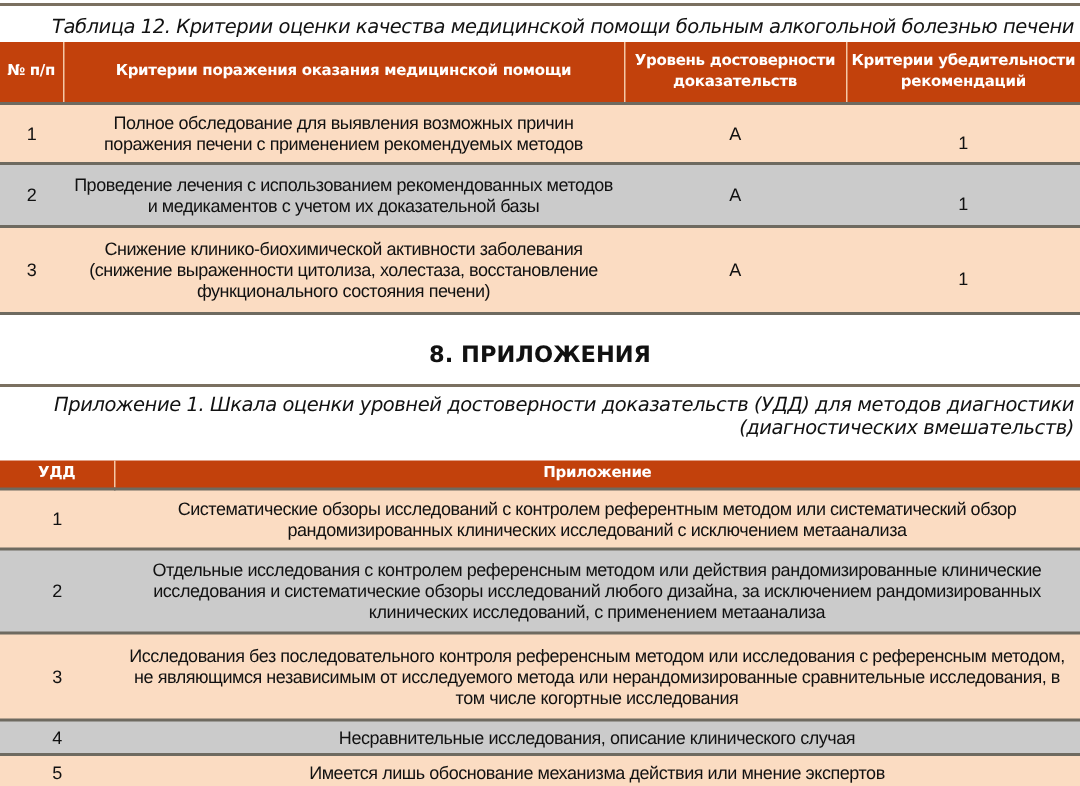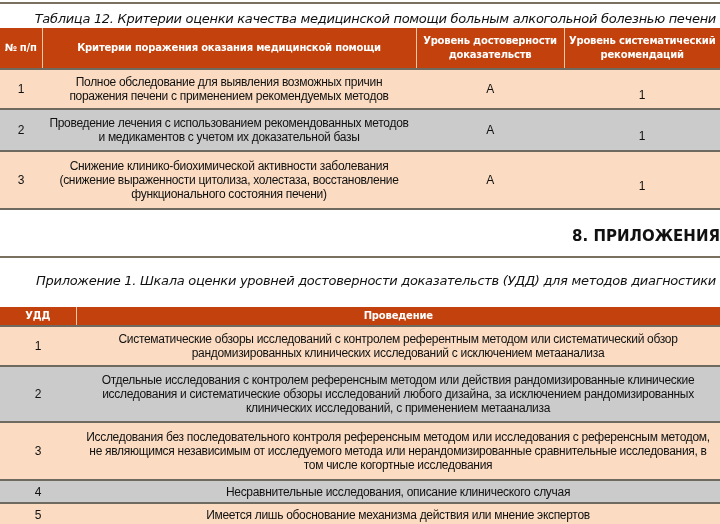--- a/index.html
+++ b/index.html
@@ -15,21 +15,21 @@
   th:first-child { border-left:none; }
   td { font-size:12px; line-height:14px; text-align:center; padding:2px 4px; color:#111;
        font-family:"Liberation Sans", sans-serif; letter-spacing:-0.3px; }
   tr.odd td { background:#fbdcc2; }
   tr.even td { background:#cbcbcb; }
   tbody tr { border-bottom:2px solid #6e6a60; }
   tbody tr:first-child { border-top:2px solid #6e6a60; }
   .t1 { top:28px; }
   .t1 td.c3 { vertical-align:middle; }
   .t1 td.c4 { vertical-align:middle; padding-top:14px; }
-  .section-title { position:absolute; left:0; width:720px; top:227px; text-align:right;
+  .section-title { position:absolute; left:0; width:720px; top:227px; text-align:center;
                    font-family:"DejaVu Sans", sans-serif; font-weight:bold; font-size:15px; color:#111; }
   .t2 { top:280px;margin-top:27px; }
 </style>
 </head>
 <body>
 
 <div class="rule" style="top:2px;"></div>
 
 <div class="caption" style="top:11px;">
   <span>Таблица 12.</span><span> Критерии оценки качества медицинской помощи больным алкогольной болезнью печени</span>
@@ -40,21 +40,21 @@
     <col style="width:42px">
       <col style="width:374px">
       <col style="width:148px">
       <col style="width:156px">
   </colgroup>
   <thead>
     <tr>
       <th style="height:36px">№ п/п</th>
       <th>Критерии поражения оказания медицинской помощи</th>
       <th>Уровень достоверности доказательств</th>
-      <th>Уровень систематический рекомендаций</th>
+      <th>Критерии убедительности рекомендаций</th>
     </tr>
   </thead>
   <tbody>
     <tr class="odd" style="height:40px">
       <td>1</td>
       <td>Полное обследование для выявления возможных причин поражения печени с применением рекомендуемых методов</td>
       <td class="c3">A</td>
       <td class="c4">1</td>
     </tr>
     <tr class="even" style="height:42px">
@@ -69,33 +69,34 @@
       <td class="c3">A</td>
       <td class="c4">1</td>
     </tr>
   </tbody>
 </table>
 
 <div class="section-title">8. ПРИЛОЖЕНИЯ</div>
 
 <div class="rule" style="top:256px;"></div>
 
-<div class="caption" style="top:273px;">
+<div class="caption" style="top:263px;">
   <span>Приложение 1.</span><span> Шкала оценки уровней достоверности доказательств (УДД) для методов диагностики</span><br>
+  <span>(диагностических вмешательств)</span>
 </div>
 
 <table class="t2">
   <colgroup>
     <col style="width:76px">
       <col style="width:644px">
   </colgroup>
   <thead>
     <tr>
       <th style="height:14px">УДД</th>
-      <th>Проведение</th>
+      <th>Приложение</th>
     </tr>
   </thead>
   <tbody>
     <tr class="odd" style="height:40px">
       <td>1</td>
       <td>Систематические обзоры исследований с контролем референтным методом или систематический обзор рандомизированных клинических исследований с исключением метаанализа</td>
     </tr>
     <tr class="even" style="height:56px">
       <td>2</td>
       <td>Отдельные исследования с контролем референсным методом или действия рандомизированные клинические исследования и систематические обзоры исследований любого дизайна, за исключением рандомизированных клинических исследований, с применением метаанализа</td>

